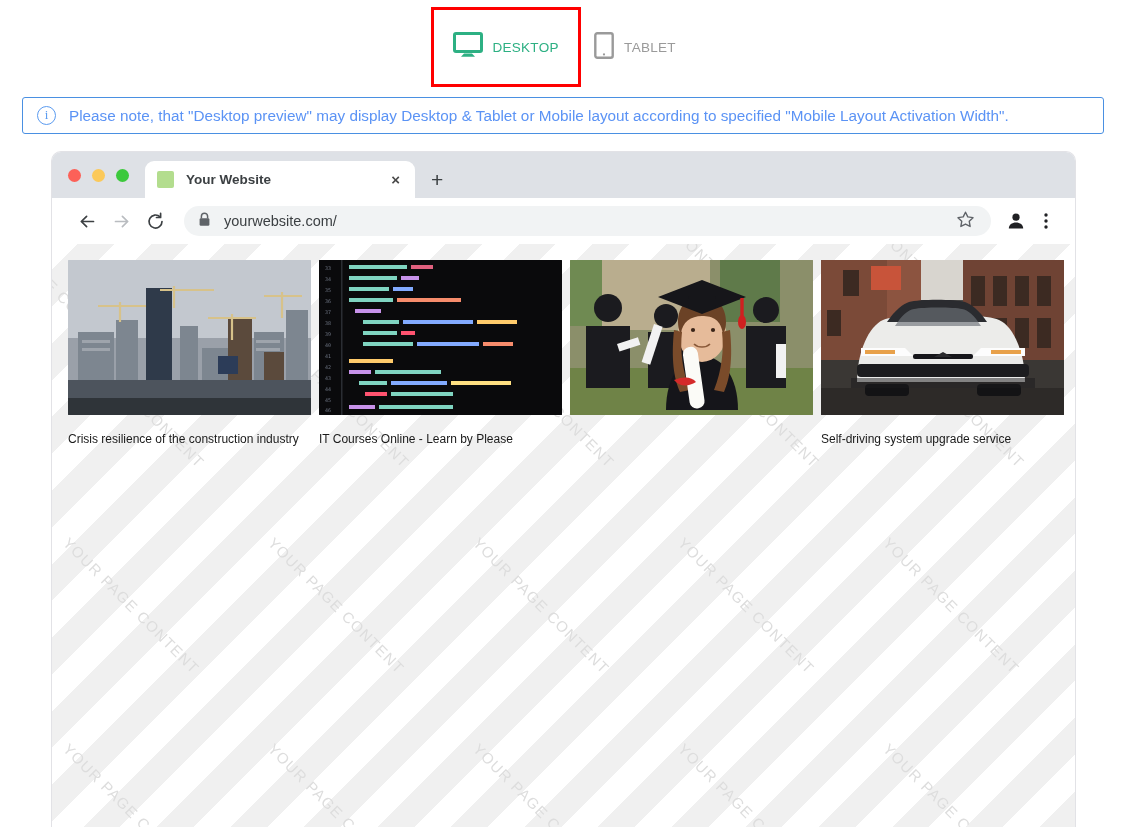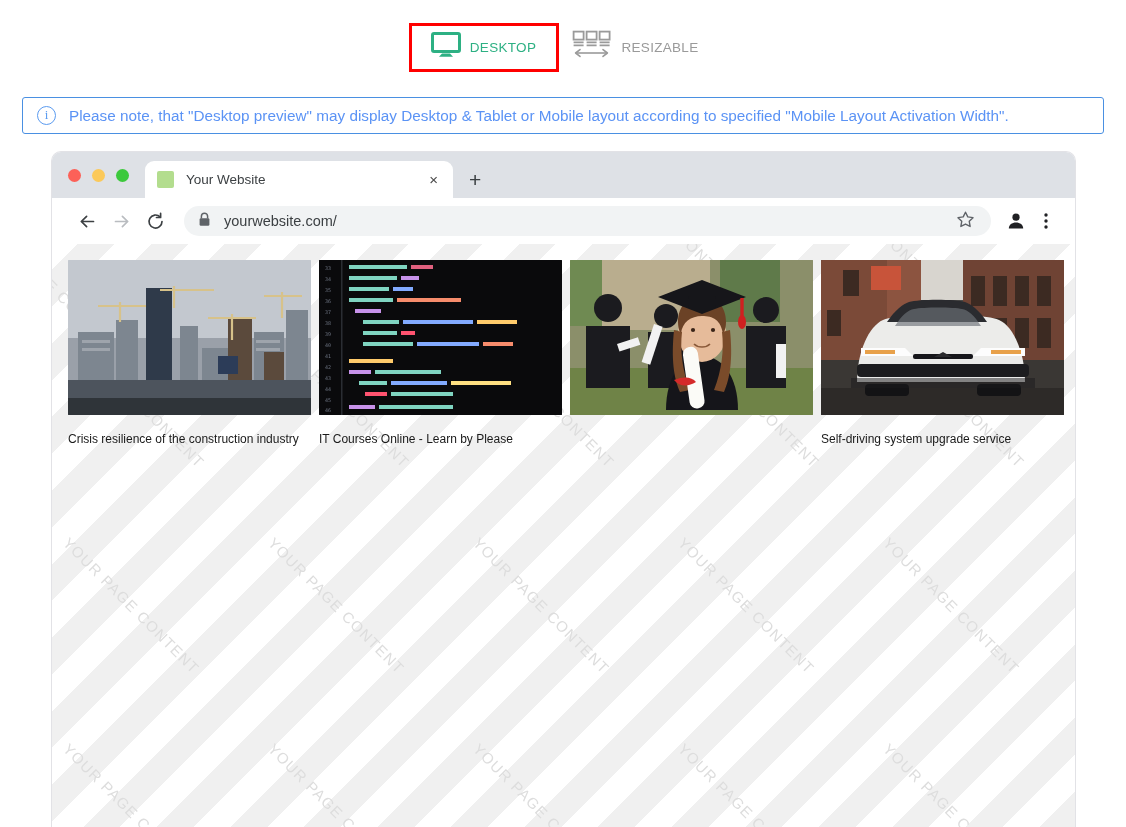--- a/index.html
+++ b/index.html
@@ -46,21 +46,21 @@
   .device-tab.active {
     outline: 3px solid #ff0000;
     outline-offset: 0px;
     background: #fff;
   }
   .device-tab.active .dt-label { color: #2db083; }
 
   
   #tab-desktop {
     width: 144px;
-    height: 43px;
+    height: 74px;
     justify-content: center;
     padding: 0;
     gap: 9px;
   }
 
   
   .notice {
     position: absolute;
     left: 22px; top: 97px;
     width: 1082px; height: 37px;
@@ -115,27 +115,28 @@
     align-items: center;
     height: 46px;
     padding-right: 16px;
   }
   .dot { width: 13px; height: 13px; border-radius: 50%; }
   .dot.red { background: #fc6158; }
   .dot.y { background: #fbc95a; }
   .dot.green { background: #3cc93c; }
 
   .tab {
-    width: 308px; height: 37px;
+    width: 270px; height: 37px;
     background: #ffffff;
     border-radius: 9px 9px 0 0;
     display: flex;
     align-items: center;
     padding: 0 12px;
     gap: 12px;
+    font-weight: bold;
   }
   .favicon {
     width: 17px; height: 17px;
     background: #b3dd8e;
     border-radius: 2px;
     flex: 0 0 auto;
   }
   .tab-title {
     flex: 1;
     font-size: 13.5px;
@@ -276,37 +277,31 @@
     <div class="device-tab active" id="tab-desktop">
       <span class="dt-icon">
         <svg width="30" height="26" viewBox="0 0 30 26">
           <rect x="1.5" y="1.5" width="27" height="18" rx="1.5" fill="none" stroke="#2db083" stroke-width="3"></rect>
           <path d="M11 21.5h8l3 3.2H8z" fill="#2db083"></path>
         </svg>
       </span>
       <span class="dt-label">DESKTOP</span>
     </div>
 
-
-
     <div class="device-tab">
       <span class="dt-icon">
-        <svg width="40" height="30" viewBox="0 0 40 30">
-          <g fill="none" stroke="#9a9a9a" stroke-width="1.8">
-            <rect x="1.6" y="1.6" width="10" height="8"></rect>
-            <rect x="14.6" y="1.6" width="10" height="8"></rect>
-            <rect x="27.6" y="1.6" width="10" height="8"></rect>
-            <path d="M1.6 12.4h10M14.6 12.4h10M27.6 12.4h10M1.6 15.4h10M14.6 15.4h10M27.6 15.4h10"></path>
-            <path d="M4 23h31" stroke-width="1.6"></path>
-            <path d="M8 19.6L3.6 23 8 26.4M31 19.6L35.4 23 31 26.4" stroke-width="1.6" stroke-linecap="round" stroke-linejoin="round"></path>
-          </g>
+        <svg width="20" height="27" viewBox="0 0 20 27">
+          <rect x="1.3" y="1.3" width="17.4" height="24.4" rx="2" fill="none" stroke="#9a9a9a" stroke-width="2.4"></rect>
+          <circle cx="10" cy="22.4" r="1.1" fill="#9a9a9a"></circle>
         </svg>
       </span>
-      <span class="dt-label">RESIZABLE</span>
-    </div>
+      <span class="dt-label">TABLET</span>
+    </div>
+
+
 
   </div>
 </div>
 
 <div class="notice">
   <span class="notice-icon">i</span>
   <span class="notice-text">Please note, that "Desktop preview" may display Desktop &amp; Tablet or Mobile layout according to specified "Mobile Layout Activation Width".</span>
 </div>
 
 <div class="browser">

